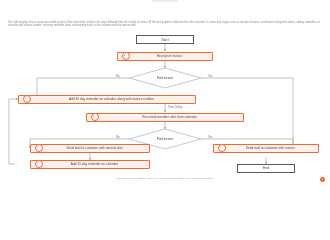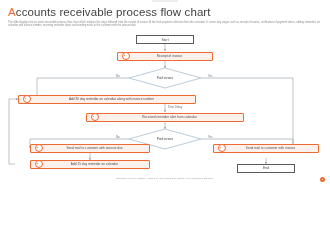--- a/index.html
+++ b/index.html
@@ -91,23 +91,20 @@
     width:26px;height:2px;background:#ededed;
   }
 </style>
 </head>
 <body>
 
 <div class="slide">
 
   <div class="top-nub"></div>
 
-  <div class="title-wrap">
-    <div class="title"><span class="cap">A</span><span>ccounts receivable process flow chart</span></div>
-  </div>
   <div class="subtitle">The slide displays the accounts receivable process flow chart which outlines the steps followed from the receipt of invoice till the final payment collection from the customer. It covers key stages such as receipt of invoice, verification of payment status, adding reminders on calendar with invoice number, receiving reminder alerts and sending mails to the customer with the amount due.</div>
 
   <div class="canvas">
 
     <svg width="322" height="140">
       <defs>
         <marker id="ah" markerWidth="4" markerHeight="4" refX="3.2" refY="2" orient="auto">
           <path d="M0,0.4 L3.4,2 L0,3.6 z" fill="#8f9aa6"></path>
         </marker>
       </defs>

